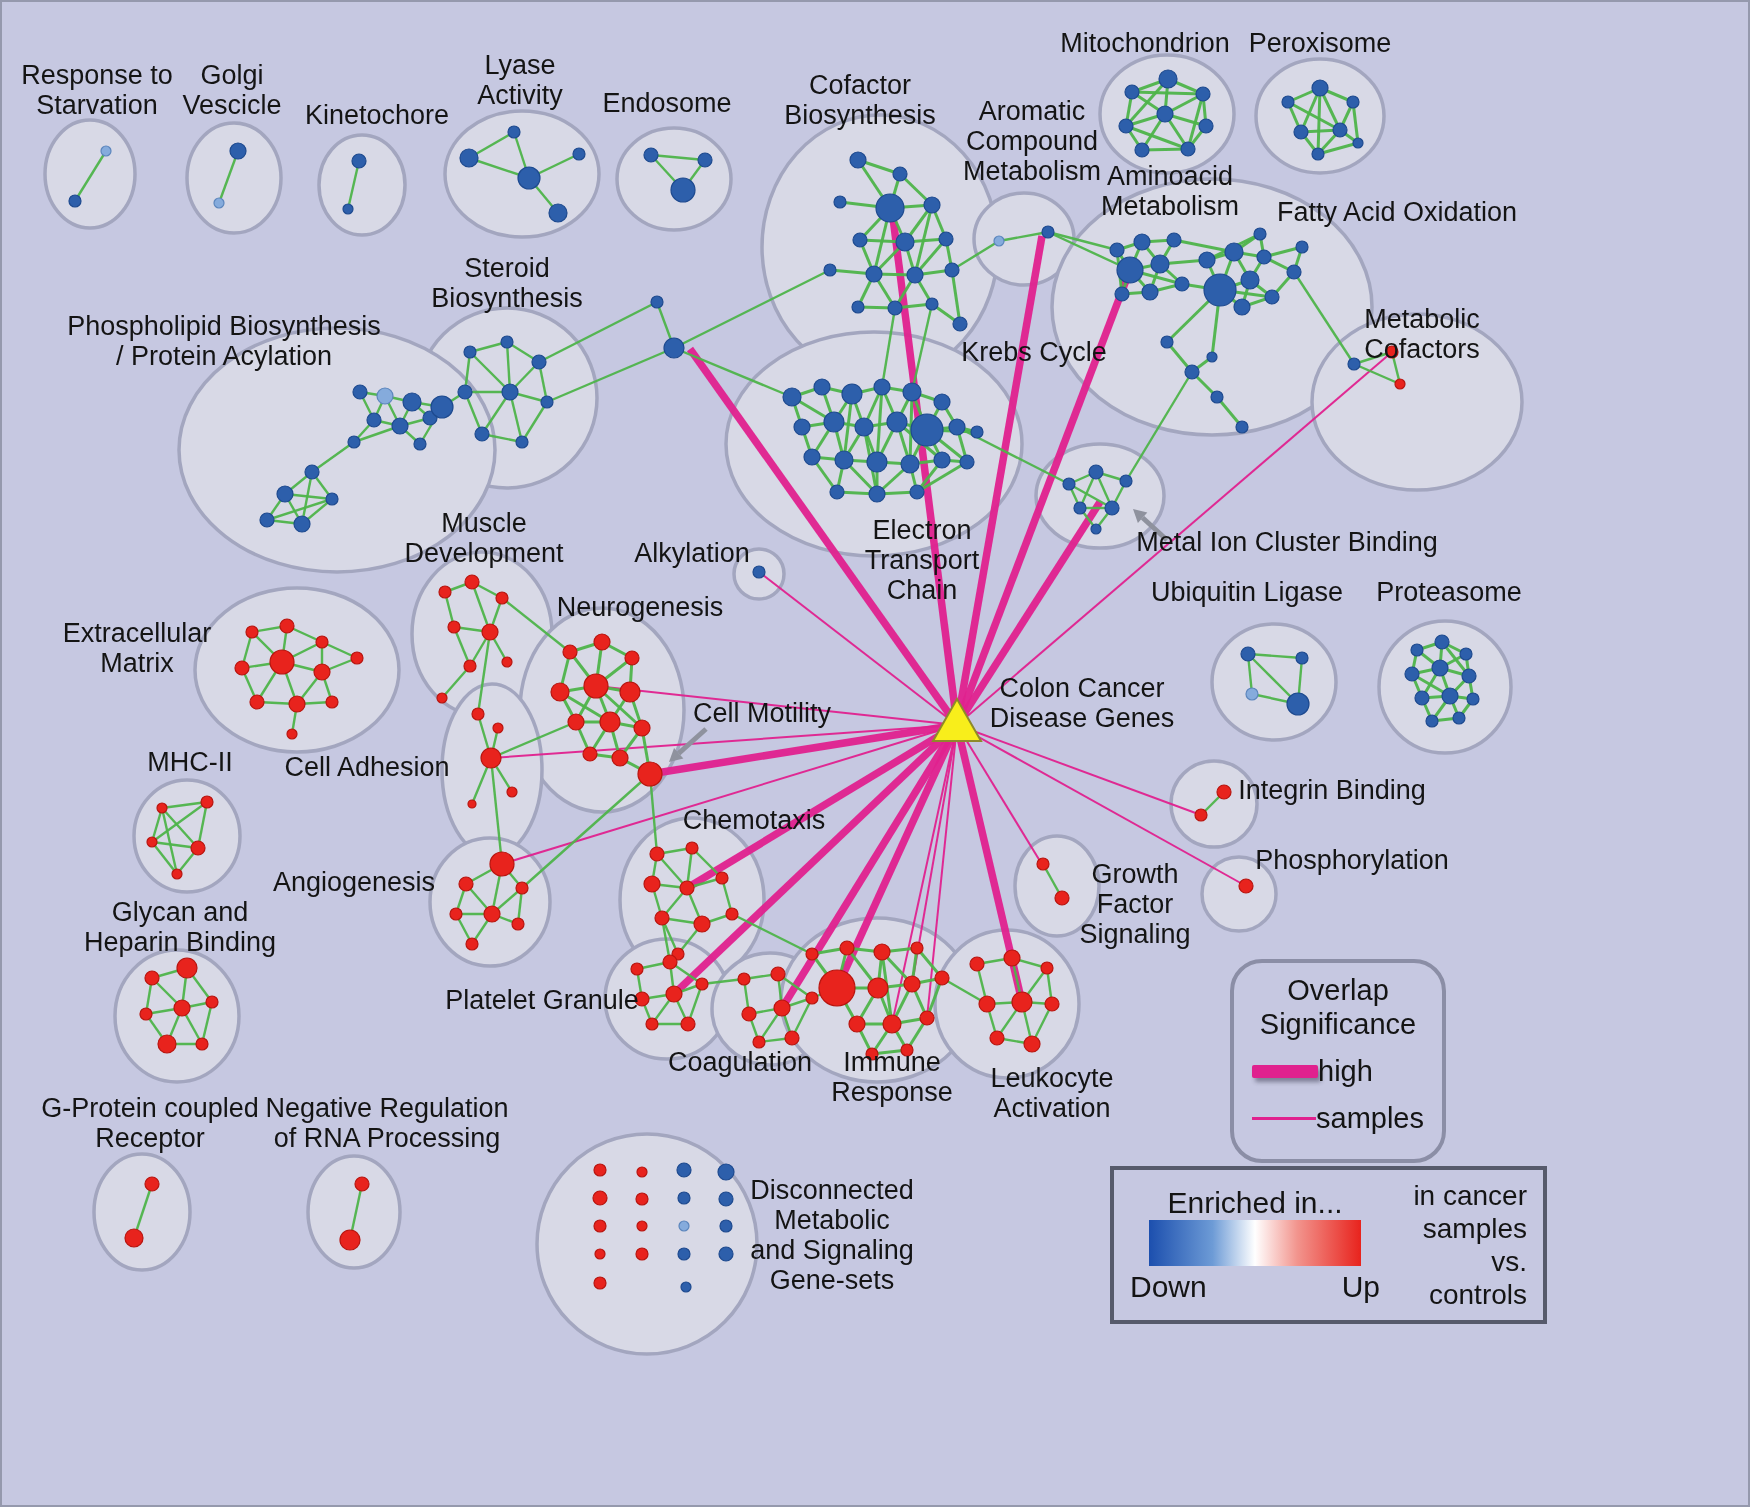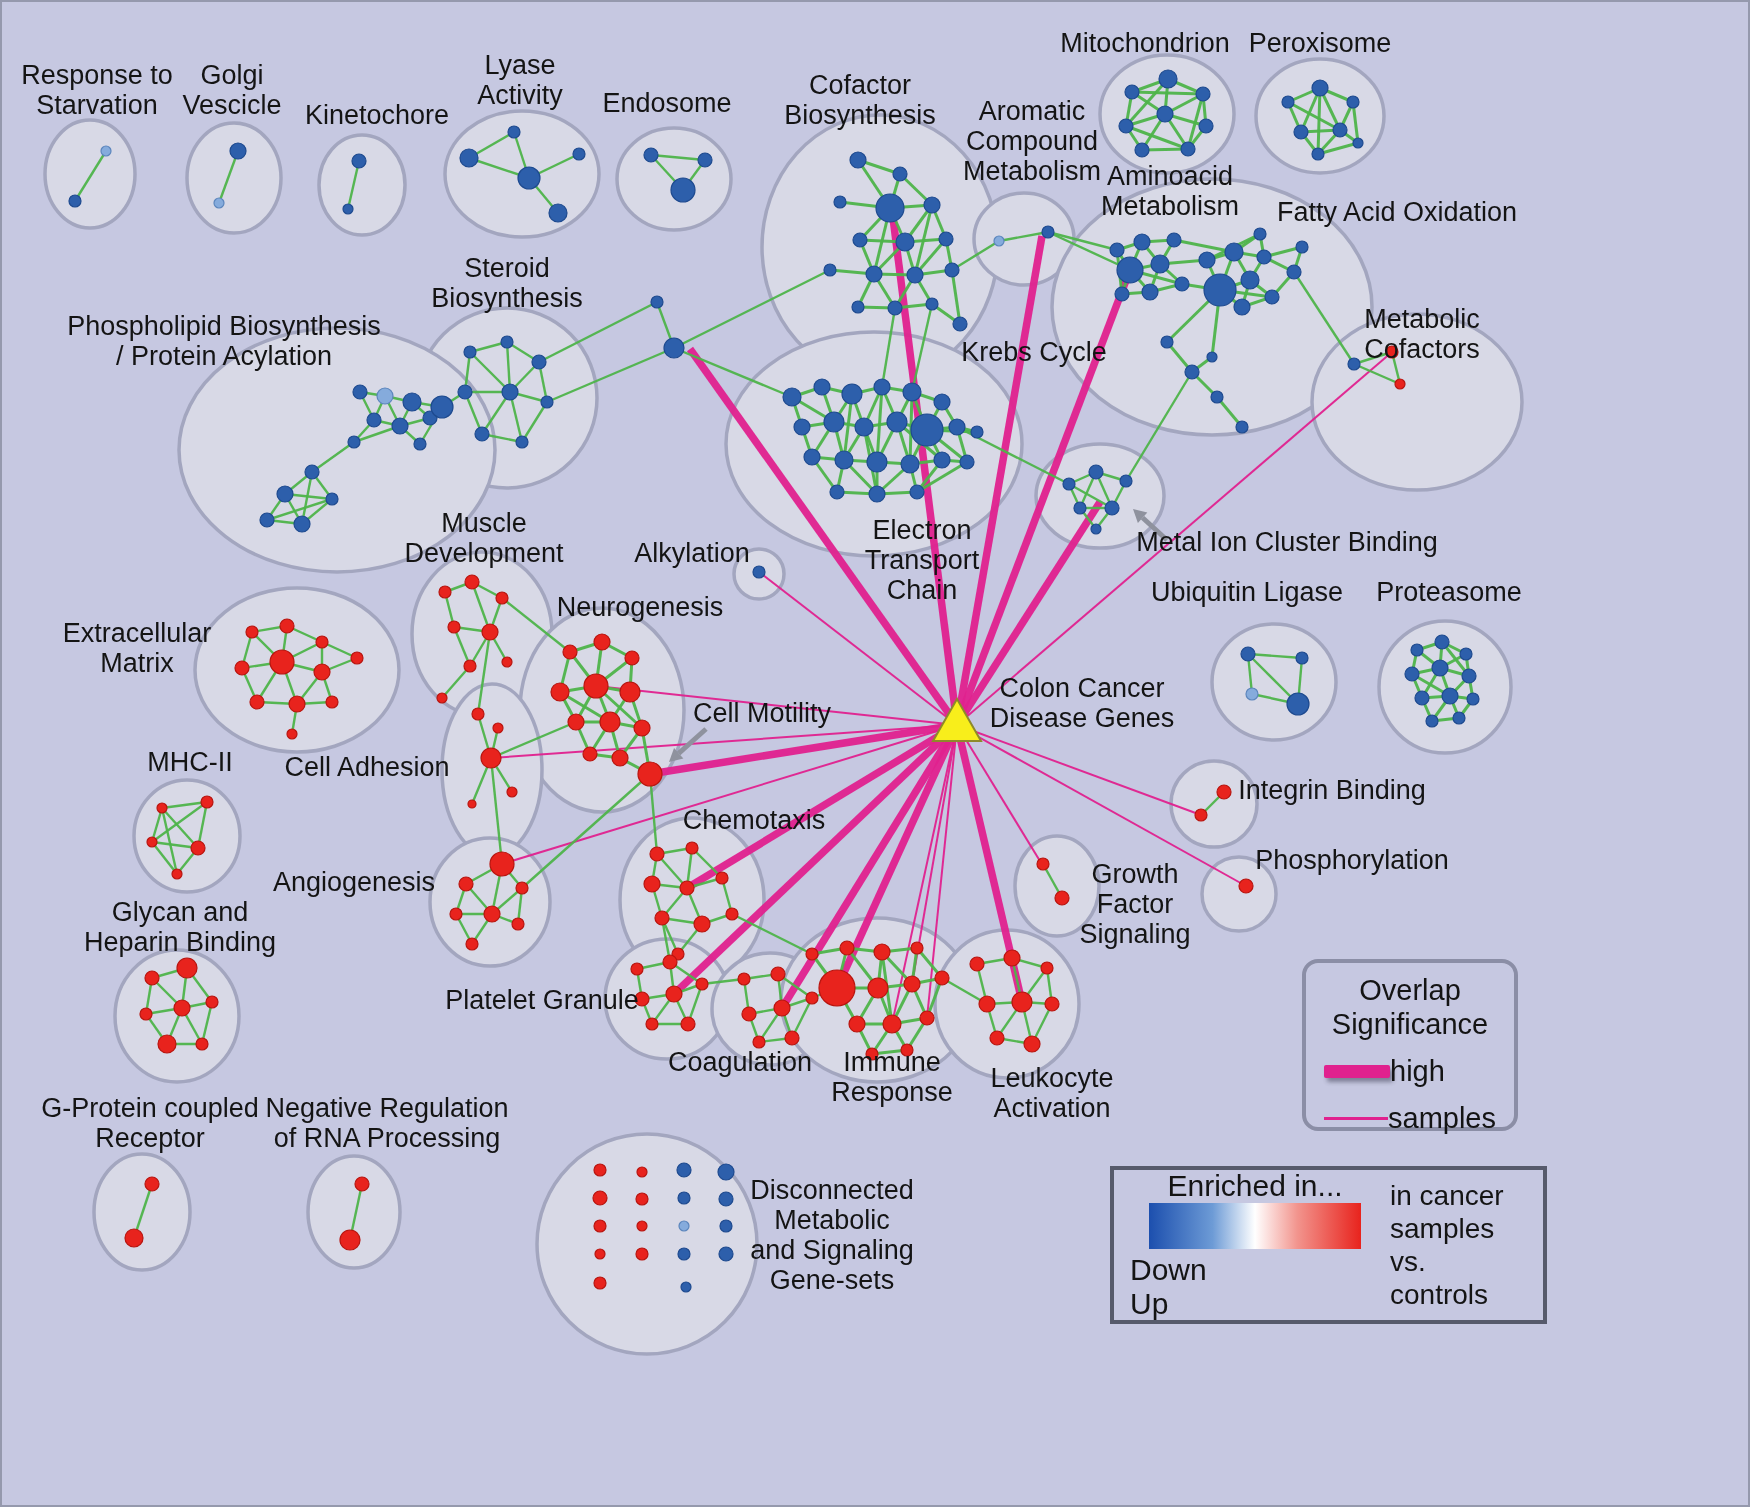--- a/index.html
+++ b/index.html
@@ -2,37 +2,37 @@
 <html><head>
 <meta charset="utf-8">
 <style>
   html,body{margin:0;padding:0;background:#b9bcd6;}
   #page{position:relative;width:1750px;height:1507px;background:#c6c8e1;
         font-family:"Liberation Sans",sans-serif;overflow:hidden;
         border:2px solid #9599ad;box-sizing:border-box;}
   #net{position:absolute;left:0;top:0;}
   .net-label{font-family:"Liberation Sans",sans-serif;font-size:27px;fill:#141414;}
   .legend{position:absolute;box-sizing:border-box;background:#c6c8e1;color:#141414;}
-  #legend-overlap{left:1300px;top:957px;width:216px;height:172px;
-      border:4px solid #8b8ea6;border-radius:16px;padding:10px 18px;}
+  #legend-overlap{left:1228px;top:957px;width:216px;height:204px;
+      border:4px solid #8b8ea6;border-radius:32px;padding:10px 18px;}
   #legend-overlap .legend-title{font-size:29px;text-align:center;white-space:pre-line;
       line-height:34px;margin-bottom:6px;}
   .legend-row{display:flex;align-items:center;margin-top:14px;}
   .swatch-high{width:66px;height:13px;background:#e0218e;border-radius:2px;
       box-shadow:3px 4px 4px rgba(40,40,60,.45);}
   .swatch-moderate{width:66px;height:3px;background:#e0218e;}
   .legend-row .lbl{font-size:29px;}
   #legend-enriched{left:1108px;top:1164px;width:437px;height:158px;
       border:4px solid #565a6b;display:flex;align-items:center;padding:8px 16px;gap:10px;}
   .enr-left{flex:1;display:flex;flex-direction:column;align-items:center;}
   .enr-title{font-size:30px;}
   .gradient-bar{width:212px;height:46px;
       background:linear-gradient(to right,#1c4fae,#6d9bd6 30%,#ffffff 50%,#f2948d 70%,#e8231d);}
-  .enr-ends{width:250px;display:flex;justify-content:space-between;font-size:30px;margin-top:4px;flex-direction:column;}
-  .enr-note{width:142px;font-size:28px;line-height:33px;text-align:left;white-space:pre-line;}
+  .enr-ends{width:250px;display:flex;justify-content:space-between;font-size:30px;margin-top:4px;}
+  .enr-note{width:142px;font-size:28px;line-height:33px;text-align:right;white-space:pre-line;}
 </style>
 </head>
 <body>
 
 <div id="page">
   <svg id="net" width="1750" height="1507" viewBox="0 0 1750 1507">
       <g>
         <ellipse cx="88" cy="172" rx="45" ry="54" fill="#d8d9e6" stroke="#a3a6bf" stroke-width="3.5"></ellipse>
         <ellipse cx="232" cy="176" rx="47" ry="55" fill="#d8d9e6" stroke="#a3a6bf" stroke-width="3.5"></ellipse>
         <ellipse cx="360" cy="183" rx="43" ry="50" fill="#d8d9e6" stroke="#a3a6bf" stroke-width="3.5"></ellipse>

